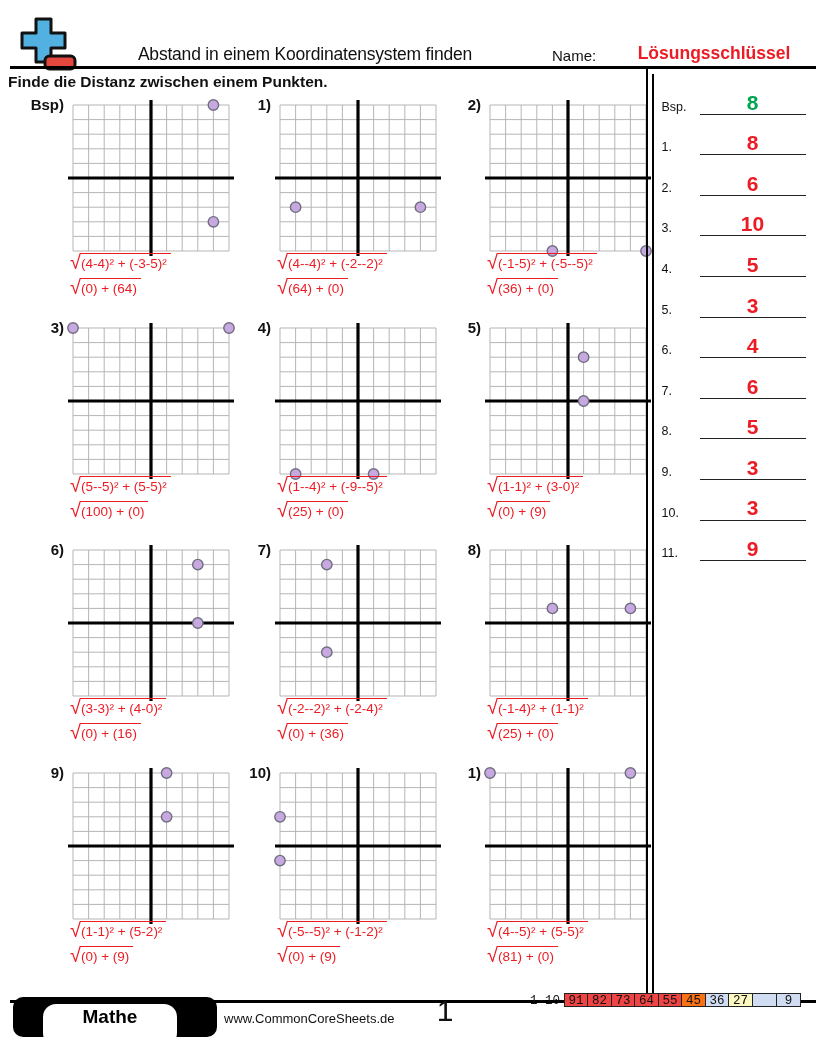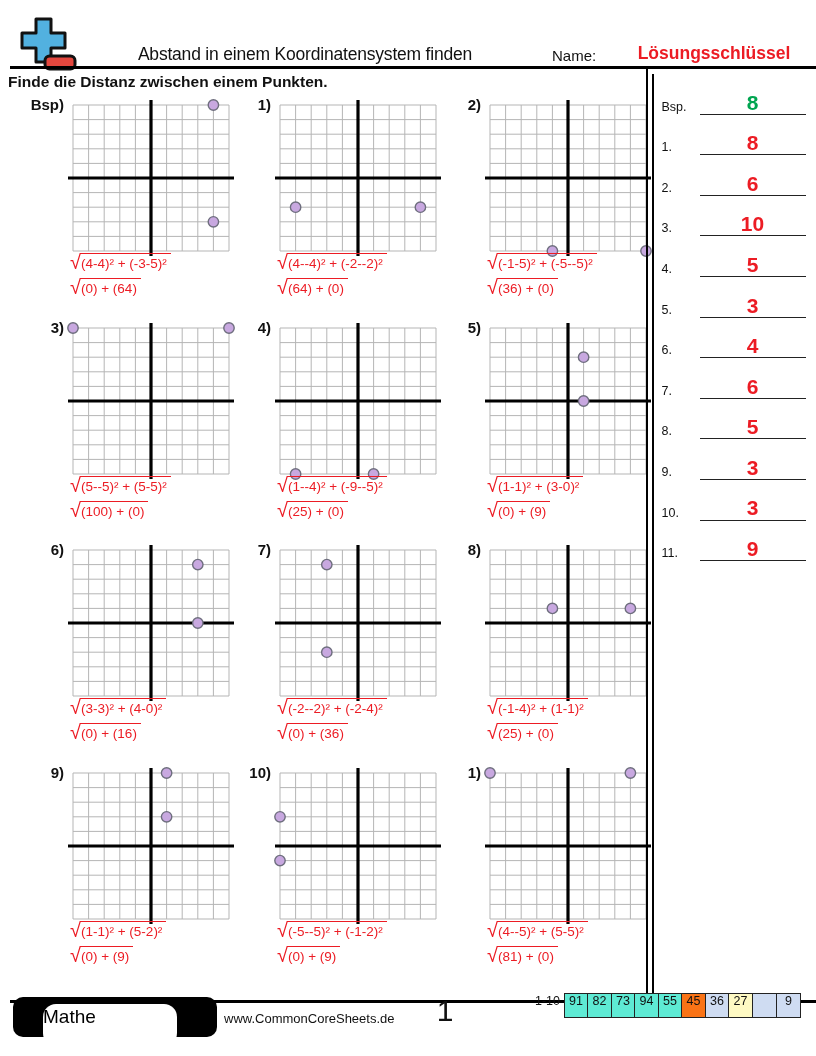--- a/index.html
+++ b/index.html
@@ -36,28 +36,28 @@
   #answers-list{margin-top:6px;}
   .arow{display:flex;align-items:flex-end;height:40.6px;}
   .alabel{width:38px;font-size:12.5px;padding-bottom:1px;}
   .aline{flex:1;max-width:106px;border-bottom:1.7px solid #222;text-align:center;}
   .aval{font-size:21px;font-weight:bold;line-height:1.05;}
 
   
   .footer-rule{position:absolute;left:10px;right:0;top:1000px;height:3px;background:#000;}
   .brand-bar{position:absolute;left:13px;top:997px;width:204px;height:40px;background:#000;border-radius:10px;}
   .brand-pill{position:absolute;left:30px;top:7px;width:134px;height:42px;background:#fff;border-radius:13px;
-              text-align:left;font-size:19px;font-weight:normal;line-height:26px;color:#000;}
+              text-align:center;font-size:19px;font-weight:bold;line-height:26px;color:#000;}
   .website{position:absolute;left:224px;top:1011px;font-size:13px;}
   .page-num{position:absolute;left:418px;top:994px;width:54px;text-align:center;font-size:30px;}
   #score-table{position:absolute;left:526px;top:993px;}
-  .srow{display:flex;height:25px;margin-bottom:-1.5px;}
+  .srow{display:flex;height:14px;margin-bottom:-1.5px;font-family:Liberation Mono, monospace;}
   .slabel{width:34px;text-align:right;padding-right:5px;font-size:12.5px;line-height:17px;}
   .scell{box-sizing:border-box;width:25px;border:1.5px solid #222;margin-left:-1.5px;
-         text-align:center;font-size:12.5px;line-height:14px;background:#5eead4;}
+         text-align:center;font-size:12.5px;line-height:14px;background:#ef4444;}
 </style>
 </head>
 <body>
 
 <div class="logo">
   <svg width="66" height="62" viewBox="0 0 66 62">
     <path d="M24 5 h15 v14 h14 v15 h-14 v14 h-15 v-14 h-14 v-15 h14 z" fill="#52b1e0" stroke="#111" stroke-width="3" stroke-linejoin="round"></path>
     <rect x="33" y="42" width="30" height="13" rx="4.5" fill="#e4473e" stroke="#111" stroke-width="3"></rect>
   </svg>
 </div>
@@ -598,21 +598,21 @@
   <div class="brand-pill">Mathe</div>
 </div>
 <div class="website">www.CommonCoreSheets.de</div>
 <div class="page-num">1</div>
 <div id="score-table">
     <div class="srow">
       <span class="slabel">1-10</span>
       <span class="scell">91</span>
       <span class="scell">82</span>
       <span class="scell">73</span>
-      <span class="scell">94</span>
+      <span class="scell">64</span>
       <span class="scell">55</span>
       <span class="scell" style="background: #f97316;">45</span>
       <span class="scell" style="background: rgb(207, 220, 242);">36</span>
       <span class="scell" style="background: #fef9c3;">27</span>
       <span class="scell" style="background: rgb(207, 220, 242); padding-left: 24px;">18</span>
       <span class="scell" style="background: rgb(207, 220, 242);">9</span>
     </div>
   </div>
 
 </body></html>

